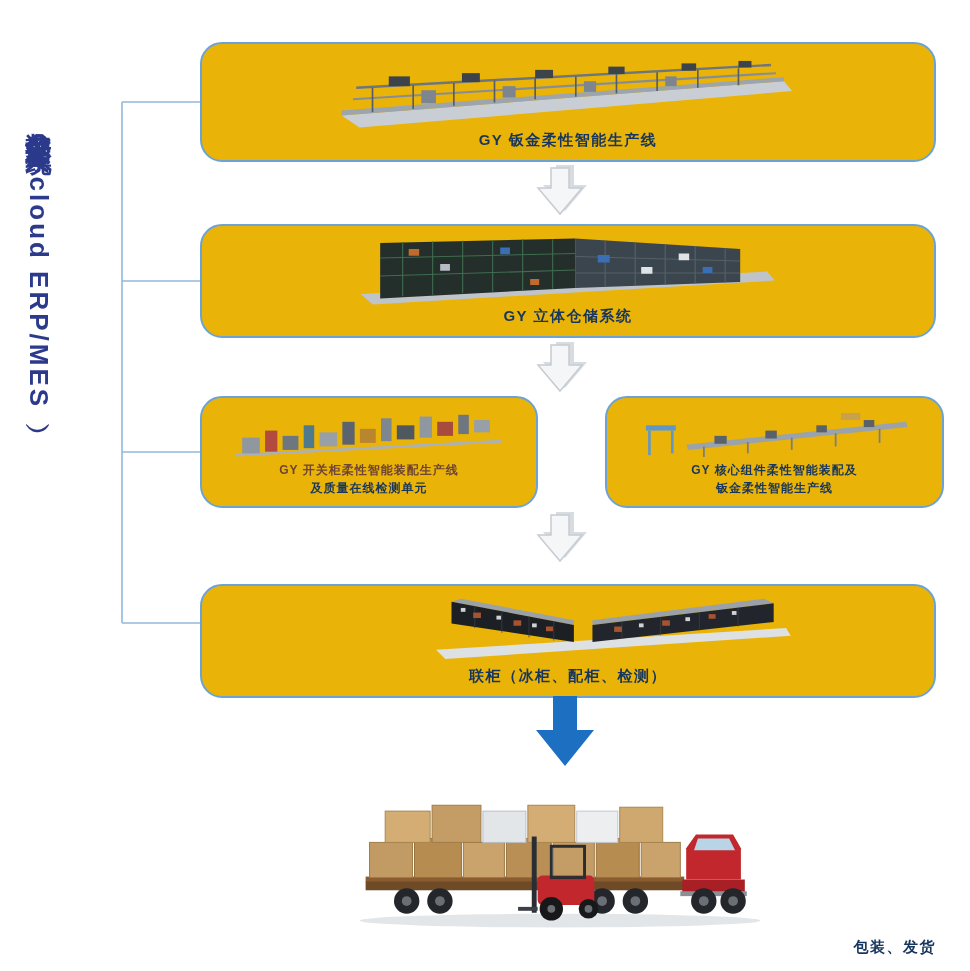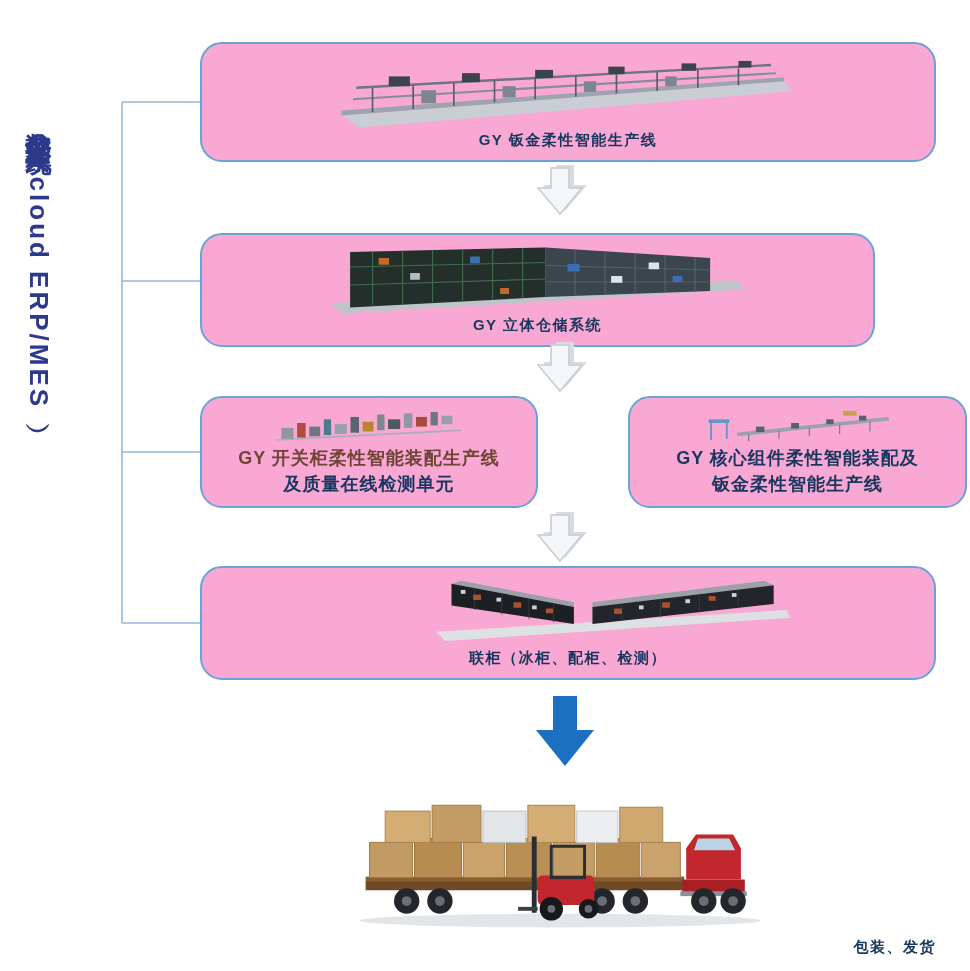--- a/index.html
+++ b/index.html
@@ -33,40 +33,40 @@
     left: 116px;
     top: 100px;
     width: 90px;
     height: 530px;
   }
 
   .flow-box {
     position: absolute;
     border: 2px solid #6ba3d6;
     border-radius: 22px;
-    background: #f9a8d4;
+    background: #eab308;
     display: flex;
     flex-direction: column;
     align-items: center;
     justify-content: flex-end;
     padding: 8px 12px 9px;
   }
   .box-img { display: block; width: 92%; flex: 1 1 auto; min-height: 0; }
   .box-img-small { display: block; width: 94%; height: 60px; }
 
   .caption {
     font-size: 15px;
     font-weight: bold;
     color: #17365d;
     letter-spacing: 1.5px;
     white-space: nowrap;
     line-height: 1.45;
     text-align: center;
   }
-  .caption.small { font-size: 18px; letter-spacing: 1px; }
+  .caption.small { font-size: 12px; letter-spacing: 1px; }
   .caption.alt { color: #6e4434; }
 
   .arrow3d { position: absolute; width: 64px; height: 54px; }
   .arrow-blue { position: absolute; width: 64px; height: 72px; }
 
   .truck-wrap { position: absolute; left: 350px; top: 785px; width: 430px; height: 148px; }
   .truck-wrap svg { width: 100%; height: 100%; display: block; }
 
   .final-caption {
     position: absolute;
@@ -127,21 +127,21 @@
       </g>
     </svg>
     <div class="caption">GY 钣金柔性智能生产线</div>
   </div>
 
   <svg class="arrow3d" style="left:528px; top:165px;" viewBox="0 0 64 54">
     <polygon points="28,0 46,0 46,20 59,20 37,46 15,20 28,20" fill="#d7dce0"></polygon>
     <polygon points="23,3 41,3 41,23 54,23 32,49 10,23 23,23" fill="#f4f6f8" stroke="#c6ccd2" stroke-width="1.5"></polygon>
   </svg>
 
-  <div class="flow-box" style="left:200px; top:224px; width:675px; height:114px;margin-top:9px;">
+  <div class="flow-box" style="left:200px; top:224px; width:736px; height:114px;">
     <svg class="box-img" viewBox="0 0 580 95" preserveAspectRatio="xMidYMid meet">
       <polygon points="14,80 556,50 566,62 30,94" fill="#bfc4ca"></polygon>
       <polygon points="40,12 300,6 300,72 40,86" fill="#242e2a"></polygon>
       <polygon points="300,6 520,20 520,64 300,72" fill="#3a454d"></polygon>
       <g stroke="#3f6d4f" stroke-width="1.5">
         <line x1="70" y1="11" x2="70" y2="83"></line>
           <line x1="110" y1="10" x2="110" y2="81"></line>
         <line x1="150" y1="9" x2="150" y2="79"></line>
           <line x1="190" y1="8" x2="190" y2="77"></line>
         <line x1="230" y1="7" x2="230" y2="75"></line>
@@ -191,21 +191,21 @@
       <rect x="192" y="22" width="20" height="16" fill="#50585f"></rect>
       <rect x="218" y="12" width="14" height="24" fill="#8f979f"></rect>
       <rect x="238" y="18" width="18" height="16" fill="#a74b3c"></rect>
       <rect x="262" y="10" width="12" height="22" fill="#6e7680"></rect>
       <rect x="280" y="16" width="18" height="14" fill="#97a0a8"></rect>
     </svg>
     <div class="caption small alt">GY 开关柜柔性智能装配生产线</div>
     <div class="caption small">及质量在线检测单元</div>
   </div>
 
-  <div class="flow-box" style="left:628px; top:396px; width:339px; height:112px;">
+  <div class="flow-box" style="left:605px; top:396px; width:339px; height:112px;">
     <svg class="box-img-small" viewBox="0 0 320 64" preserveAspectRatio="xMidYMid meet">
       <polygon points="60,44 310,18 312,24 62,50" fill="#9aa2aa"></polygon>
       <g stroke="#767e87" stroke-width="2">
         <line x1="80" y1="46" x2="80" y2="58"></line>
           <line x1="130" y1="41" x2="130" y2="54"></line>
         <line x1="180" y1="36" x2="180" y2="50"></line>
           <line x1="230" y1="31" x2="230" y2="46"></line>
         <line x1="280" y1="26" x2="280" y2="42"></line>
       </g>
       <rect x="14" y="22" width="34" height="6" fill="#5f98c8"></rect>
@@ -221,21 +221,21 @@
     </svg>
     <div class="caption small">GY 核心组件柔性智能装配及</div>
     <div class="caption small">钣金柔性智能生产线</div>
   </div>
 
   <svg class="arrow3d" style="left:528px; top:512px;" viewBox="0 0 64 54">
     <polygon points="28,0 46,0 46,20 59,20 37,46 15,20 28,20" fill="#d7dce0"></polygon>
     <polygon points="23,3 41,3 41,23 54,23 32,49 10,23 23,23" fill="#f4f6f8" stroke="#c6ccd2" stroke-width="1.5"></polygon>
   </svg>
 
-  <div class="flow-box" style="left:200px; top:566px; width:736px; height:114px;">
+  <div class="flow-box" style="left:200px; top:584px; width:736px; height:114px;">
     <svg class="box-img" viewBox="0 0 580 92" preserveAspectRatio="xMidYMid meet">
       <polygon points="120,72 572,44 578,54 132,84" fill="#dde1e4"></polygon>
       <polygon points="140,10 298,40 298,34 152,6" fill="#9aa1a8"></polygon>
       <polygon points="140,10 298,40 298,62 140,38" fill="#1c2025"></polygon>
       <g stroke="#3a3f45" stroke-width="1">
         <line x1="170" y1="16" x2="170" y2="44"></line>
           <line x1="205" y1="23" x2="205" y2="50"></line>
         <line x1="240" y1="29" x2="240" y2="56"></line>
           <line x1="272" y1="35" x2="272" y2="60"></line>
       </g>

